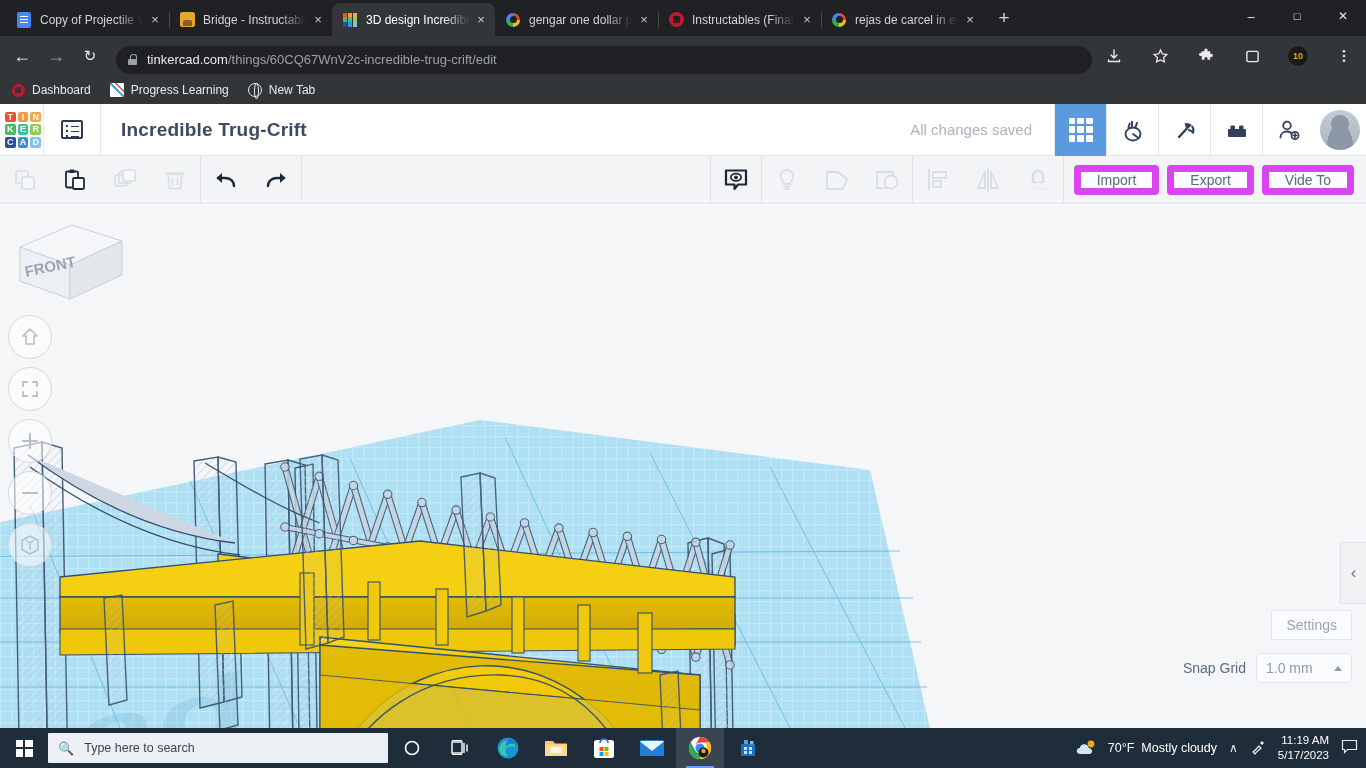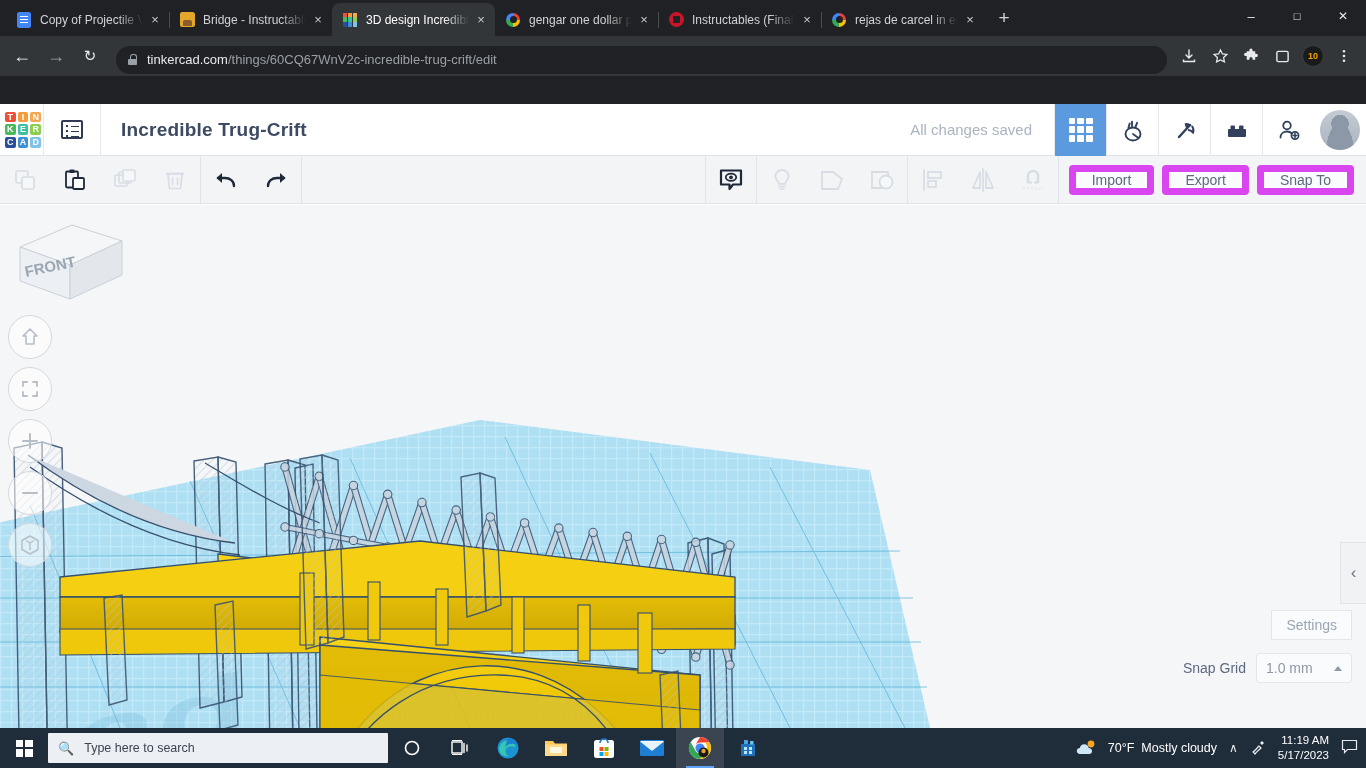--- a/index.html
+++ b/index.html
@@ -95,21 +95,21 @@
   .lock { width: 9px; height: 11px; margin-right: 10px; position: relative; flex: 0 0 9px; }
   .lock::before {
     content: ""; position: absolute; bottom: 0; left: 0; width: 9px; height: 6px;
     background: #9aa0a6; border-radius: 1px;
   }
   .lock::after {
     content: ""; position: absolute; top: 0; left: 2px; width: 5px; height: 6px;
     border: 1.4px solid #9aa0a6; border-bottom: none; border-radius: 3px 3px 0 0;
   }
   .url-host { color: #e8eaed; }
-  .tb-icons { display: flex; align-items: center; gap: 3px; }
+  .tb-icons { display: flex; align-items: center; gap: 18px; }
   .tb-icon {
     width: 28px; height: 28px; display: flex; align-items: center; justify-content: center;
     color: #e8eaed;
   }
   .avatar-ext {
     width: 22px; height: 22px; border-radius: 50%; background: #1a1a1a;
     display: flex; align-items: center; justify-content: center;
     color: #f0a500; font-size: 9px; font-weight: bold;
     border: 1px solid #3c4043;
   }
@@ -380,20 +380,40 @@
       <div class="tb-icon">
         <svg width="16" height="16" viewBox="0 0 16 16">
             <circle cx="8" cy="3.2" r="1.3" fill="#e8eaed"></circle>
             <circle cx="8" cy="8" r="1.3" fill="#e8eaed"></circle>
             <circle cx="8" cy="12.8" r="1.3" fill="#e8eaed"></circle>
           </svg>
       </div>
     </div>
   </div>
 
+  <div class="bookmarks">
+    <div class="bm">
+      <span class="bm-ico">
+          <span class="bm-ible"></span>
+        </span>
+      <span>Dashboard</span>
+    </div>
+    <div class="bm">
+      <span class="bm-ico">
+          <span class="bm-prog"></span>
+        </span>
+      <span>Progress Learning</span>
+    </div>
+    <div class="bm">
+      <span class="bm-ico">
+          <span class="bm-globe"></span>
+        </span>
+      <span>New Tab</span>
+    </div>
+  </div>
 
   <div class="app">
 
     <div class="tc-header">
       <div class="tc-logo" id="tc-logo">
           <span style="background: rgb(239, 79, 54);">T</span>
           <span style="background: rgb(245, 155, 60);">I</span>
           <span style="background: rgb(247, 166, 80);">N</span>
           <span style="background: rgb(76, 184, 92);">K</span>
           <span style="background: rgb(63, 191, 160);">E</span>
@@ -564,21 +584,21 @@
             <path d="M9 16.5h4M15 16.5h4" stroke="#9fb0c4" stroke-width="2.2"></path>
             <path d="M4 22c4 2 7-1 10 0s6 2 10 0" fill="none" stroke="#c3cfdb" stroke-width="1.6" stroke-dasharray="2 2"></path>
           </svg>
         </div>
       </div>
       <div class="tdiv"></div>
 
       <div style="display:flex;align-items:center;padding-left:10px;">
         <div class="act-btn">Import</div>
         <div class="act-btn">Export</div>
-        <div class="act-btn">Snap To</div>
+        <div class="act-btn">Vide To</div>
       </div>
     </div>
 
     <div class="canvas">
       <svg class="scene" width="1366" height="523" viewBox="0 0 1366 523">
         <defs>
           <linearGradient id="gYellowTop" x1="0" y1="0" x2="0" y2="1">
             <stop offset="0" stop-color="#f7d41a"></stop>
               <stop offset="1" stop-color="#edc400"></stop>
           </linearGradient>

